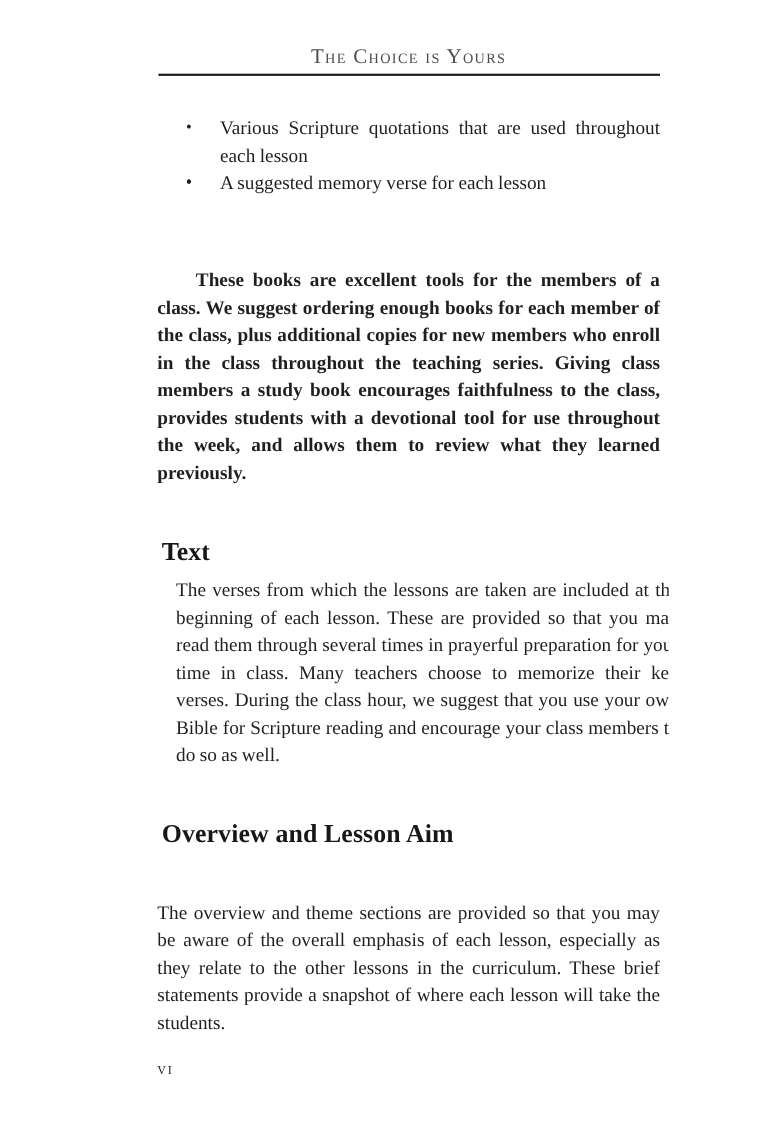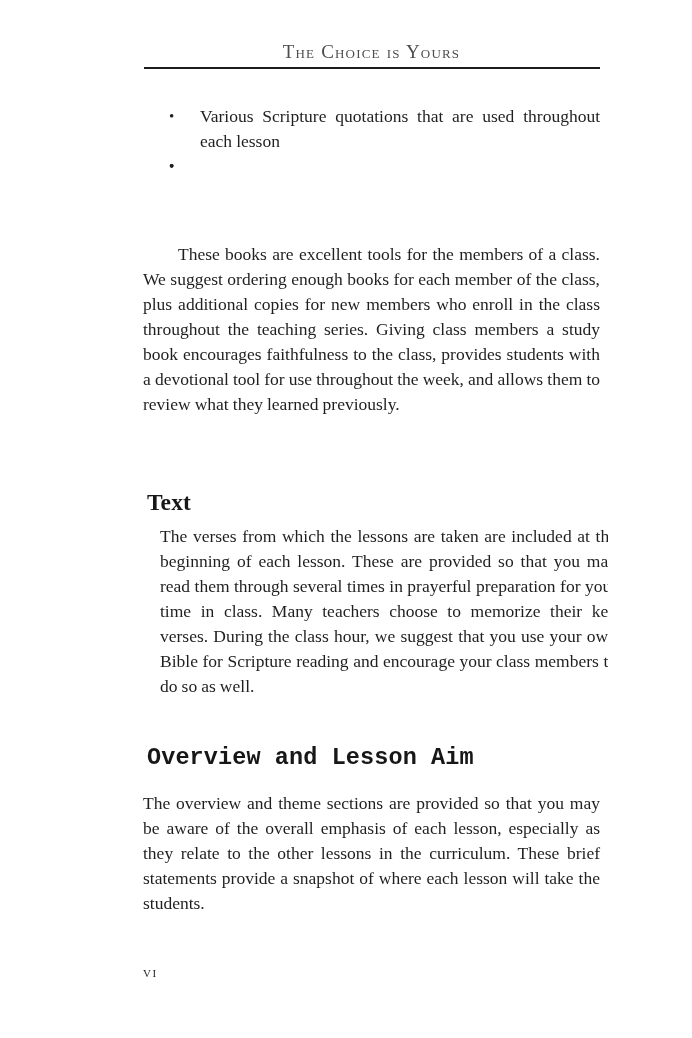--- a/index.html
+++ b/index.html
@@ -68,37 +68,37 @@
     position: absolute;
     left: 143px;
     width: 457px;
     margin: 0;
     font-size: 17.5px;
     line-height: 25px;
     text-align: justify;
     word-spacing: -0.3px;
     color: #1f1f1f;
   }
-  .intro-par { top: 242px; text-indent: 35px; }
+  .intro-par { top: 242px; text-indent: 35px; font-weight: bold; }
   .text-par { top: 524px; margin-left: 17px; }
-  .overview-par { top: 791px; }
+  .overview-par { top: 817px; }
   
   .section-heading {
     position: absolute;
     left: 143px;
     width: 457px;
     margin: 4px;
     font-size: 23.5px;
     line-height: 28px;
     font-weight: bold;
     letter-spacing: 0.1px;
     color: #171717;
   }
   .heading-text { top: 484px; }
-  .heading-overview { top: 740px; font-family: Liberation Mono, monospace; }
+  .heading-overview { top: 740px; }
   
   .page-number {
     position: absolute;
     left: 143px;
     top: 962px;
     font-size: 16px;
     line-height: 20px;
     font-variant: small-caps;
     letter-spacing: 1.5px;
     color: #1f1f1f;
@@ -119,20 +119,21 @@
       <span>Various Scripture quotations that are used throughout each lesson</span>
     </li>
     <li class="bullet-item">
       <span class="bullet-marker">•</span>
     </li>
     <li class="bullet-item">
       <span class="bullet-marker">•</span>
     </li>
     <li class="bullet-item">
       <span class="bullet-marker">•</span>
+      <span>A suggested memory verse for each lesson</span>
     </li>
   </ul>
 
   <p class="body-par intro-par">These books are excellent tools for the members of a class. We suggest ordering enough books for each member of the class, plus additional copies for new members who enroll in the class throughout the teaching series. Giving class members a study book encourages faithfulness to the class, provides students with a devotional tool for use throughout the week, and allows them to review what they learned previously.</p>
 
   <h2 class="section-heading heading-text">Text</h2>
 
   <p class="body-par text-par">The verses from which the lessons are taken are included at the beginning of each lesson. These are provided so that you may read them through several times in prayerful preparation for your time in class. Many teachers choose to memorize their key verses. During the class hour, we suggest that you use your own Bible for Scripture reading and encourage your class members to do so as well.</p>
 
   <h2 class="section-heading heading-overview">Overview and Lesson Aim</h2>

